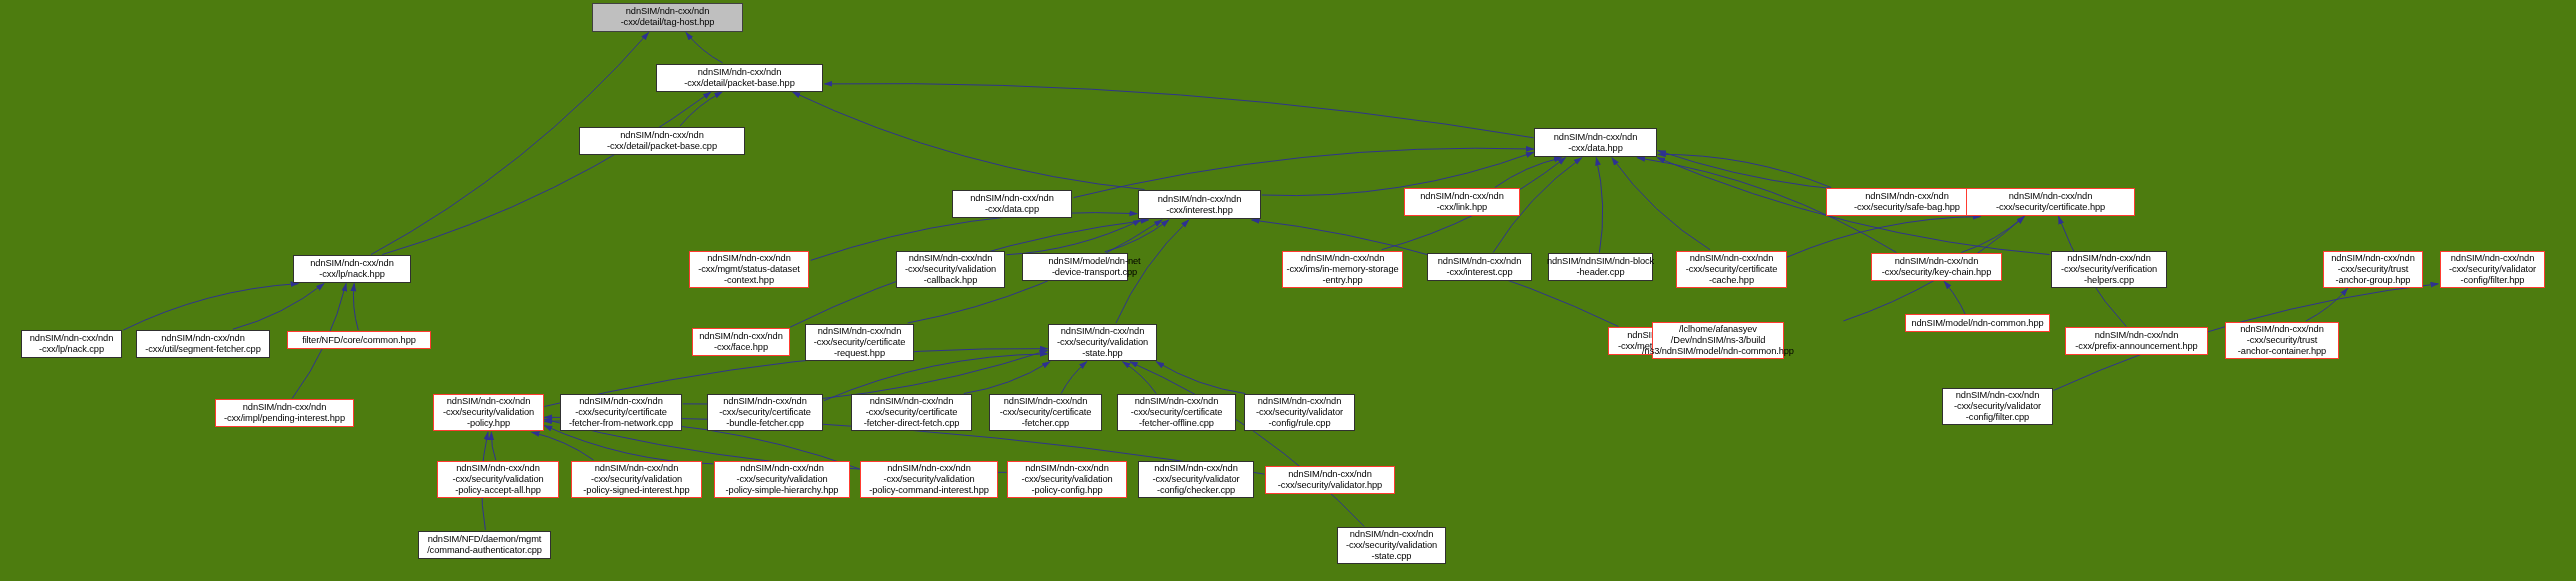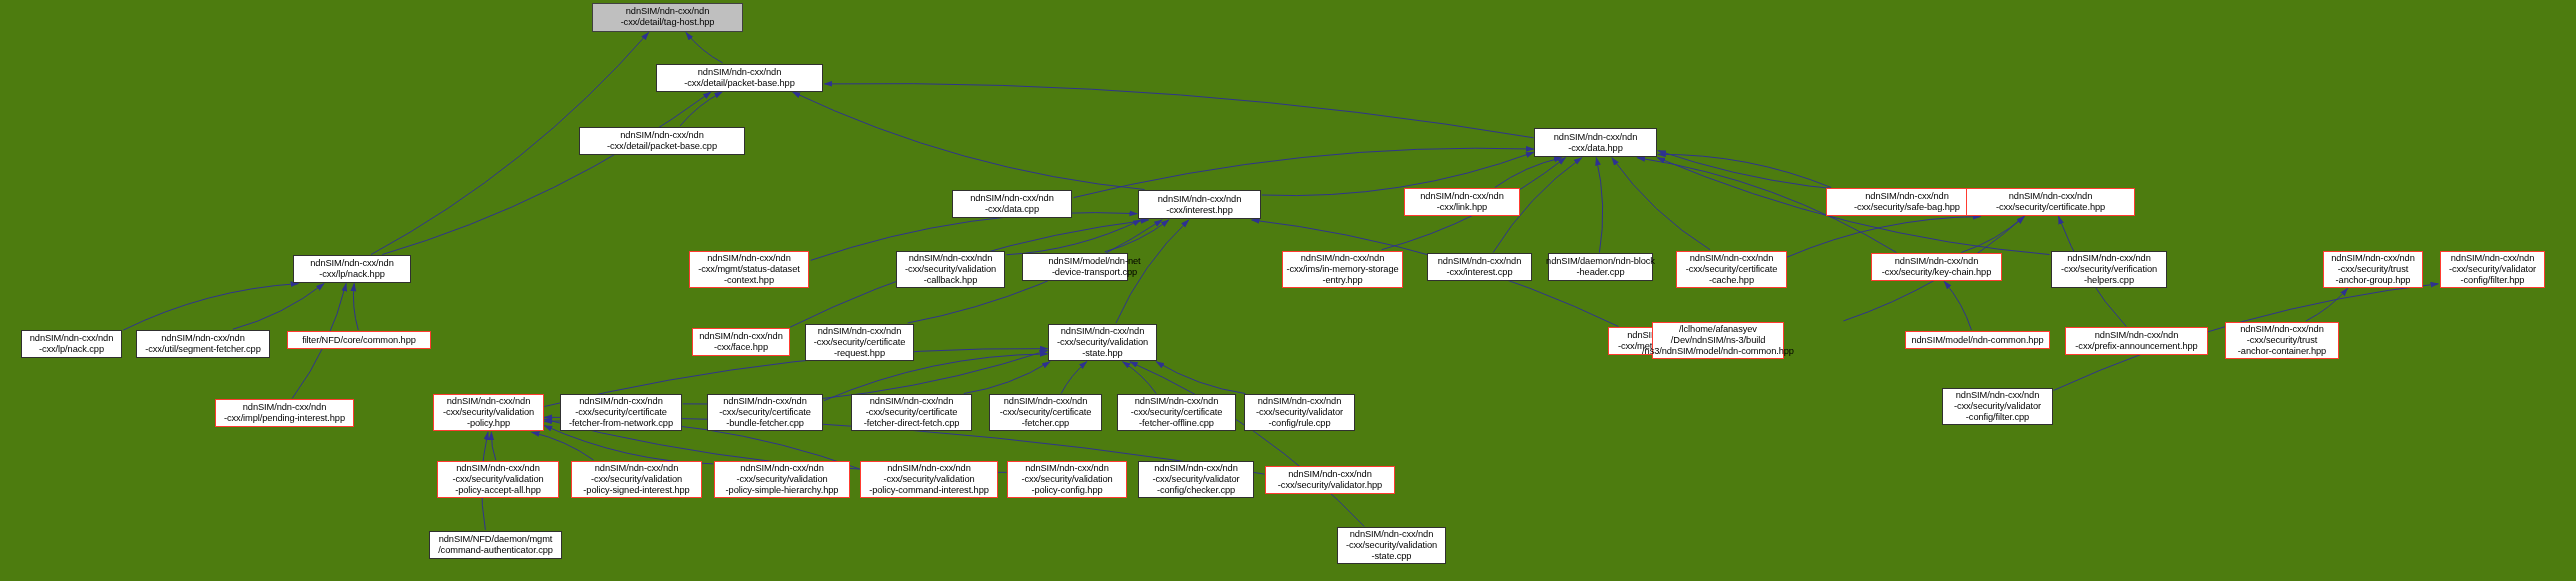--- a/index.html
+++ b/index.html
@@ -120,21 +120,21 @@
     <div class="node" style="left: 896px; top: 251px; width: 109px; height: 37px;">ndnSIM/ndn-cxx/ndn
 -cxx/security/validation
 -callback.hpp</div>
     <div class="node" style="left: 1022px; top: 253px; width: 106px; height: 28px; padding-left: 39px;">ndnSIM/model/ndn-net
 -device-transport.cpp</div>
     <div class="node red" style="left: 1282px; top: 251px; width: 121px; height: 37px;">ndnSIM/ndn-cxx/ndn
 -cxx/ims/in-memory-storage
 -entry.hpp</div>
     <div class="node" style="left: 1427px; top: 253px; width: 105px; height: 28px;">ndnSIM/ndn-cxx/ndn
 -cxx/interest.cpp</div>
-    <div class="node" style="left: 1548px; top: 253px; width: 105px; height: 28px;">ndnSIM/daemon/ndn-block
+    <div class="node" style="left: 1548px; top: 253px; width: 105px; height: 28px;">ndnSIM/ndnSIM/ndn-block
 -header.cpp</div>
     <div class="node red" style="left: 1676px; top: 251px; width: 111px; height: 37px;">ndnSIM/ndn-cxx/ndn
 -cxx/security/certificate
 -cache.hpp</div>
     <div class="node red" style="left: 1871px; top: 253px; width: 131px; height: 28px;">ndnSIM/ndn-cxx/ndn
 -cxx/security/key-chain.hpp</div>
     <div class="node" style="left: 2051px; top: 251px; width: 116px; height: 37px;">ndnSIM/ndn-cxx/ndn
 -cxx/security/verification
 -helpers.cpp</div>
     <div class="node red" style="left: 2323px; top: 251px; width: 100px; height: 37px;">ndnSIM/ndn-cxx/ndn
@@ -154,21 +154,21 @@
 -cxx/security/certificate
 -request.hpp</div>
     <div class="node" style="left: 1048px; top: 324px; width: 109px; height: 37px;">ndnSIM/ndn-cxx/ndn
 -cxx/security/validation
 -state.hpp</div>
     <div class="node red" style="left: 1608px; top: 327px; width: 122px; height: 28px;">ndnSIM/ndn-cxx/ndn
 -cxx/metadata-object.hpp</div>
     <div class="node red" style="left: 1652px; top: 322px; width: 132px; height: 37px;">/lclhome/afanasyev
 /Dev/ndnSIM/ns-3/build
 /ns3/ndnSIM/model/ndn-common.hpp</div>
-    <div class="node red" style="left: 1905px; top: 331px; width: 145px; height: 18px; text-align: right;">ndnSIM/model/ndn-common.hpp</div>
+    <div class="node red" style="left: 1905px; top: 314px; width: 145px; height: 18px; text-align: right;">ndnSIM/model/ndn-common.hpp</div>
     <div class="node red" style="left: 2065px; top: 327px; width: 143px; height: 28px;">ndnSIM/ndn-cxx/ndn
 -cxx/prefix-announcement.hpp</div>
     <div class="node red" style="left: 2225px; top: 322px; width: 114px; height: 37px;">ndnSIM/ndn-cxx/ndn
 -cxx/security/trust
 -anchor-container.hpp</div>
     <div class="node red" style="left: 215px; top: 399px; width: 139px; height: 28px;">ndnSIM/ndn-cxx/ndn
 -cxx/impl/pending-interest.hpp</div>
     <div class="node red" style="left: 433px; top: 394px; width: 111px; height: 37px;">ndnSIM/ndn-cxx/ndn
 -cxx/security/validation
 -policy.hpp</div>
@@ -203,21 +203,21 @@
 -cxx/security/validation
 -policy-command-interest.hpp</div>
     <div class="node red" style="left: 1007px; top: 461px; width: 120px; height: 37px;">ndnSIM/ndn-cxx/ndn
 -cxx/security/validation
 -policy-config.hpp</div>
     <div class="node" style="left: 1138px; top: 461px; width: 116px; height: 37px;">ndnSIM/ndn-cxx/ndn
 -cxx/security/validator
 -config/checker.cpp</div>
     <div class="node red" style="left: 1265px; top: 466px; width: 130px; height: 28px;">ndnSIM/ndn-cxx/ndn
 -cxx/security/validator.hpp</div>
-    <div class="node" style="left: 429px; top: 531px; width: 133px; height: 28px;">ndnSIM/NFD/daemon/mgmt
+    <div class="node" style="left: 418px; top: 531px; width: 133px; height: 28px;">ndnSIM/NFD/daemon/mgmt
 /command-authenticator.cpp</div>
     <div class="node" style="left: 1337px; top: 527px; width: 109px; height: 37px;">ndnSIM/ndn-cxx/ndn
 -cxx/security/validation
 -state.cpp</div>
     <div class="node" style="left: 1942px; top: 388px; width: 111px; height: 37px;">ndnSIM/ndn-cxx/ndn
 -cxx/security/validator
 -config/filter.cpp</div>
   </div>
 
 

